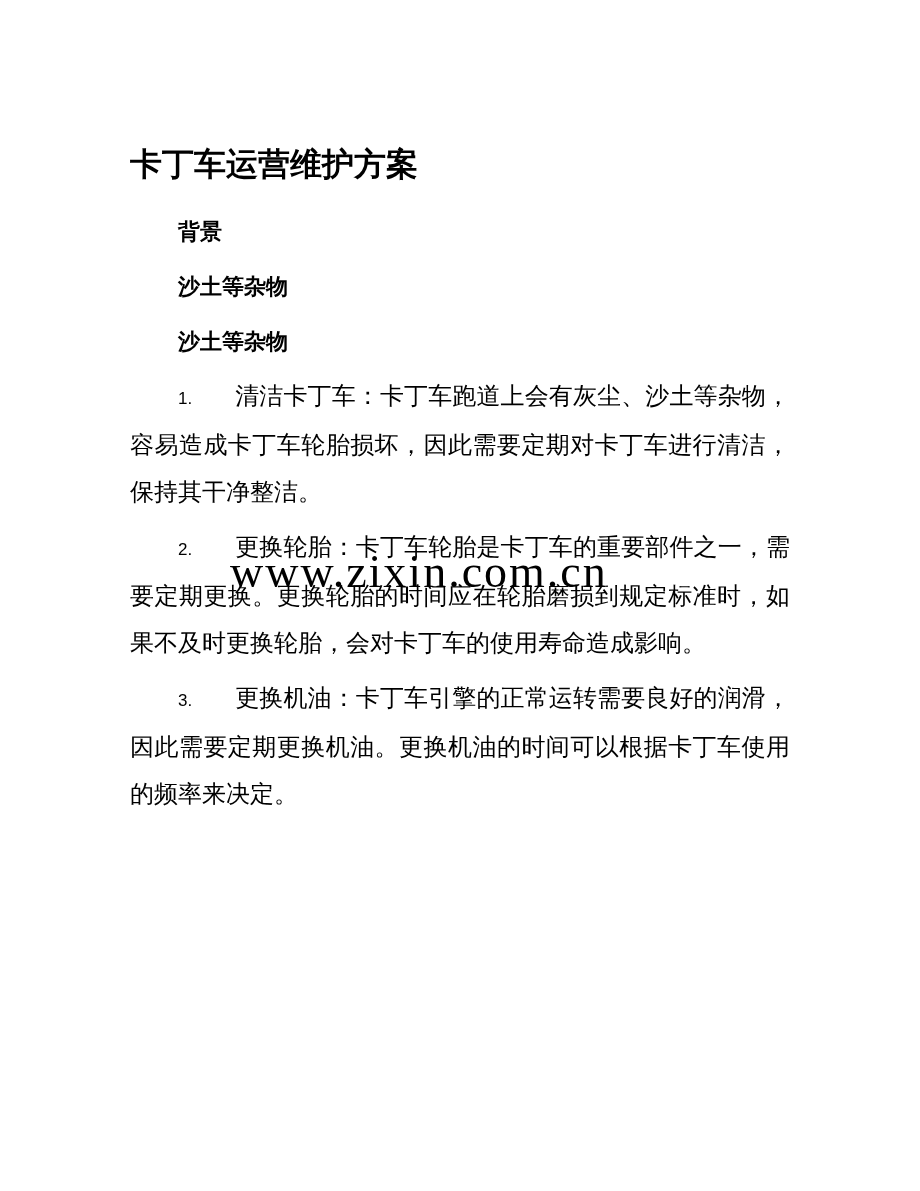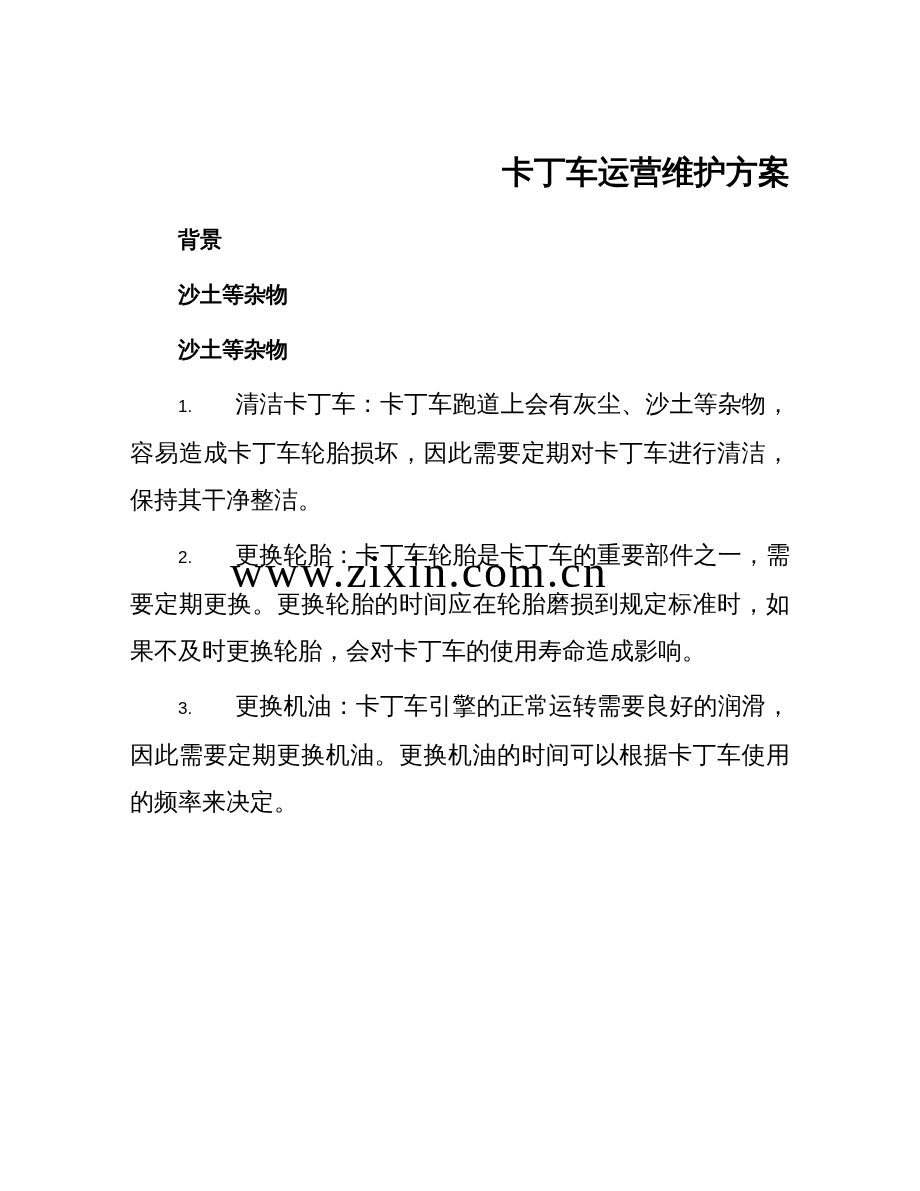--- a/index.html
+++ b/index.html
@@ -24,26 +24,26 @@
     white-space: nowrap;
     user-select: none;
   }
   .content {
     position: relative;
     z-index: 1;
     padding: 142px 130px 0 130px;
     font-family: "Liberation Serif", serif;
   }
   .doc-title {
-    margin: 8px 0 22px 0;
+    margin: 0 0 22px 0;
     font-family: "Liberation Sans", sans-serif;
     font-weight: bold;
     font-size: 32px;
     line-height: 44px;
-    text-align: right;
+    text-align: left;
   }
   .doc-h2 {
     margin: 0 0 8px 0;
     font-family: "Liberation Sans", sans-serif;
     font-weight: bold;
     font-size: 22px;
     line-height: 47px;
     text-indent: 48px;
   }
   .doc-para {

